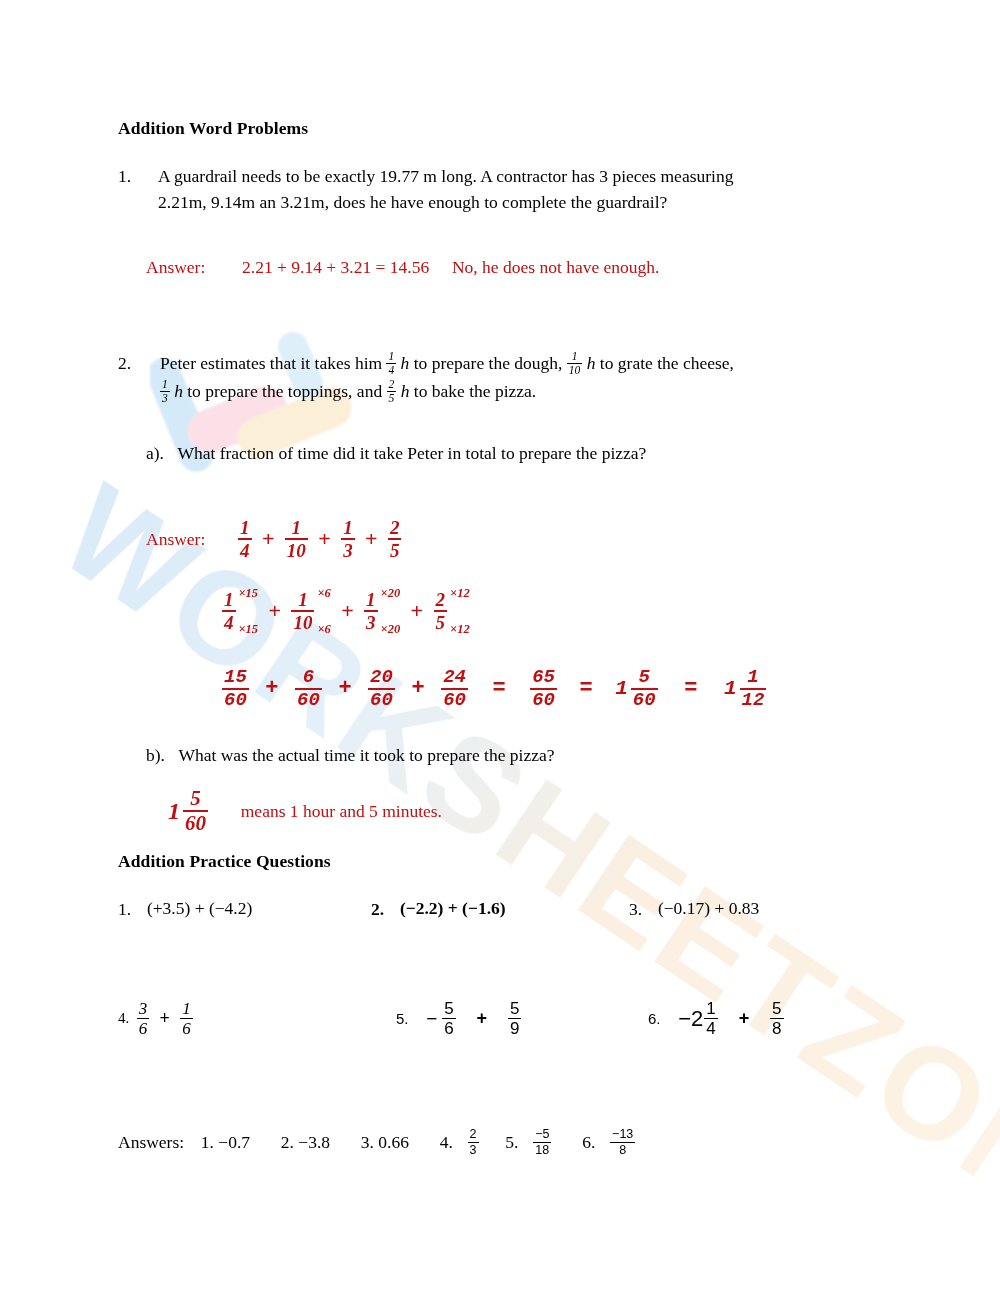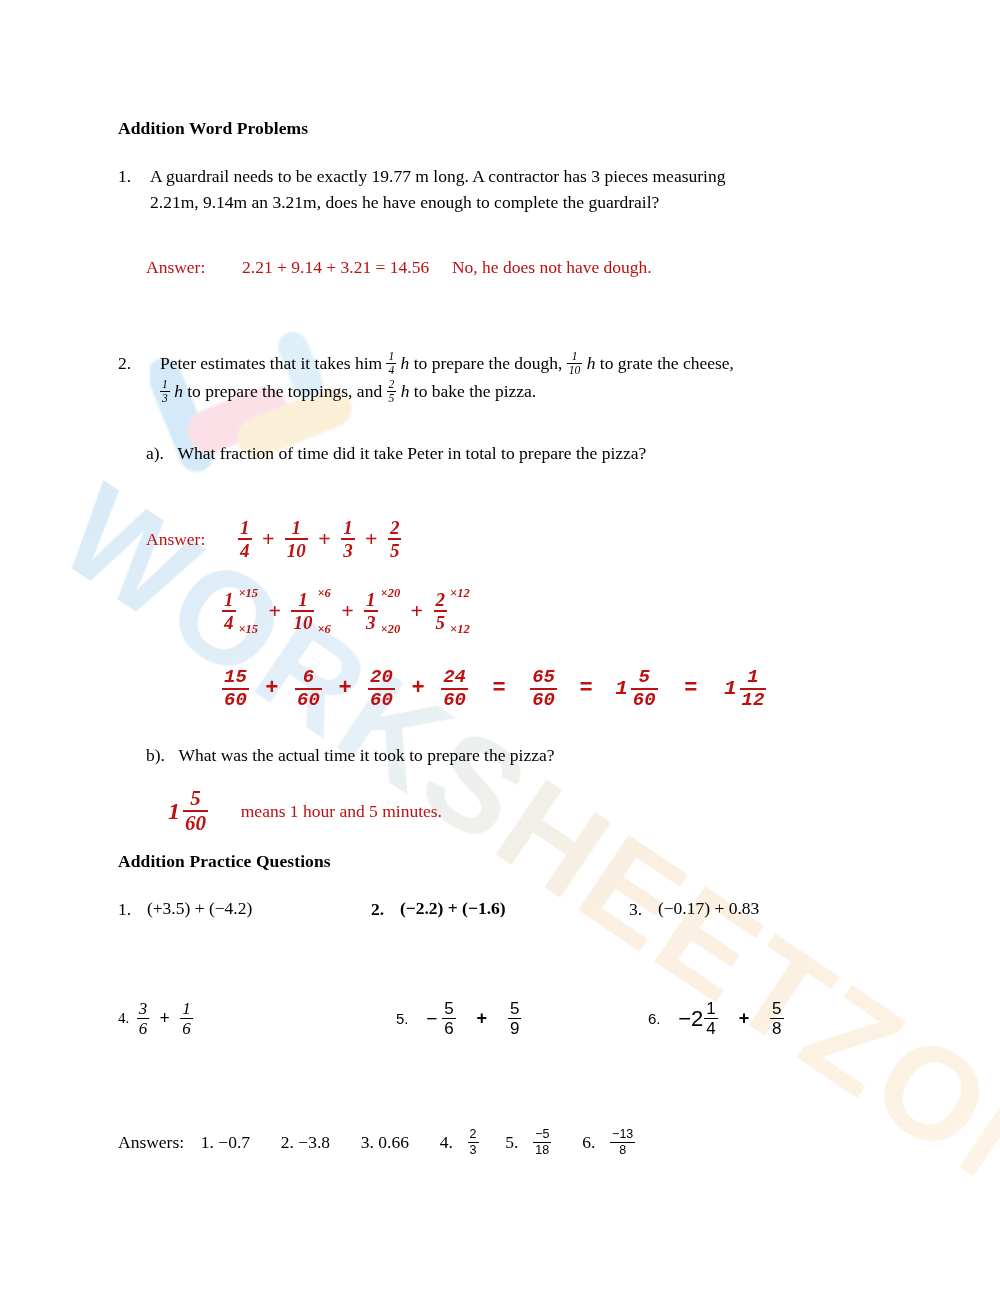--- a/index.html
+++ b/index.html
@@ -120,32 +120,32 @@
   </svg>
   <div class="wm-text">WORKSHEETZONE</div>
 </div>
 
 <div id="page">
 
   <div class="h-title" style="left:118px; top:118px;">Addition Word Problems</div>
 
   <div class="para" style="left:118px; top:163px; width:740px;">
     <span style="position:absolute; left:0; top:0;">1.</span>
-    <div style="margin-left:32px;font-family:Liberation Serif, serif;">
+    <div style="margin-left:40px;font-family:Liberation Serif, serif;">
       <div>A guardrail needs to be exactly 19.77 m long.  A contractor has 3 pieces measuring</div>
       <div>2.21m, 9.14m an 3.21m, does he have enough to complete the guardrail?</div>
     </div>
   </div>
 
   <div class="para red" style="left:146px; top:254px;">
     <span>Answer:</span>
     <span style="display:inline-block; width:28px;"></span>
     <span>2.21  +  9.14  +  3.21  =  14.56</span>
     <span style="display:inline-block; width:14px;"></span>
-    <span>No, he does not have dough.</span>
+    <span>No, he does not have enough.</span>
   </div>
 
   <div class="para" style="left:118px; top:350px; width:760px;">
     <span style="position:absolute; left:0; top:0;">2.</span>
     <div style="margin-left:42px;">
       <span>Peter estimates that it takes him</span>
       <span class="frac f-sm">
         <span class="n">1</span>
         <span class="bar"></span>
         <span class="d">4</span>

